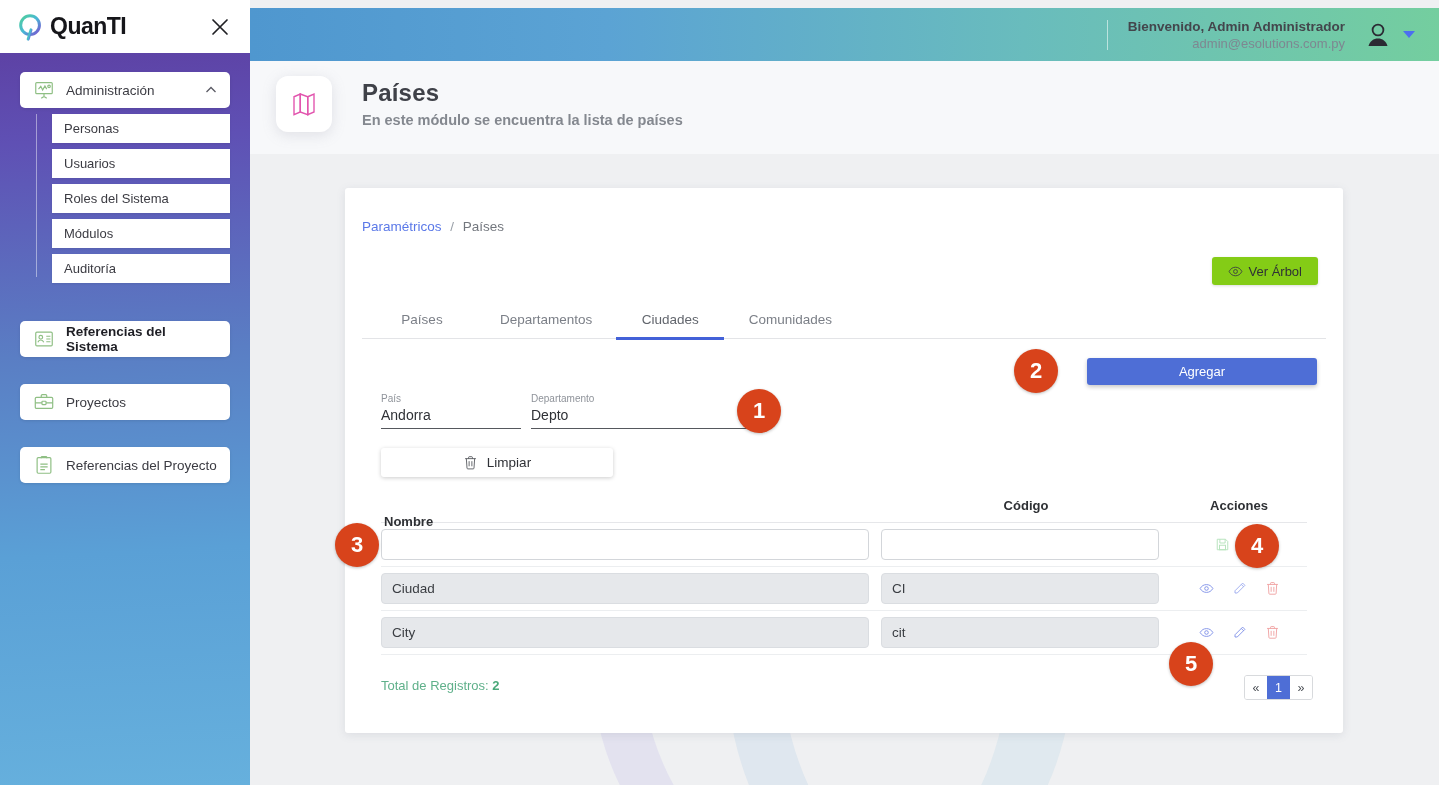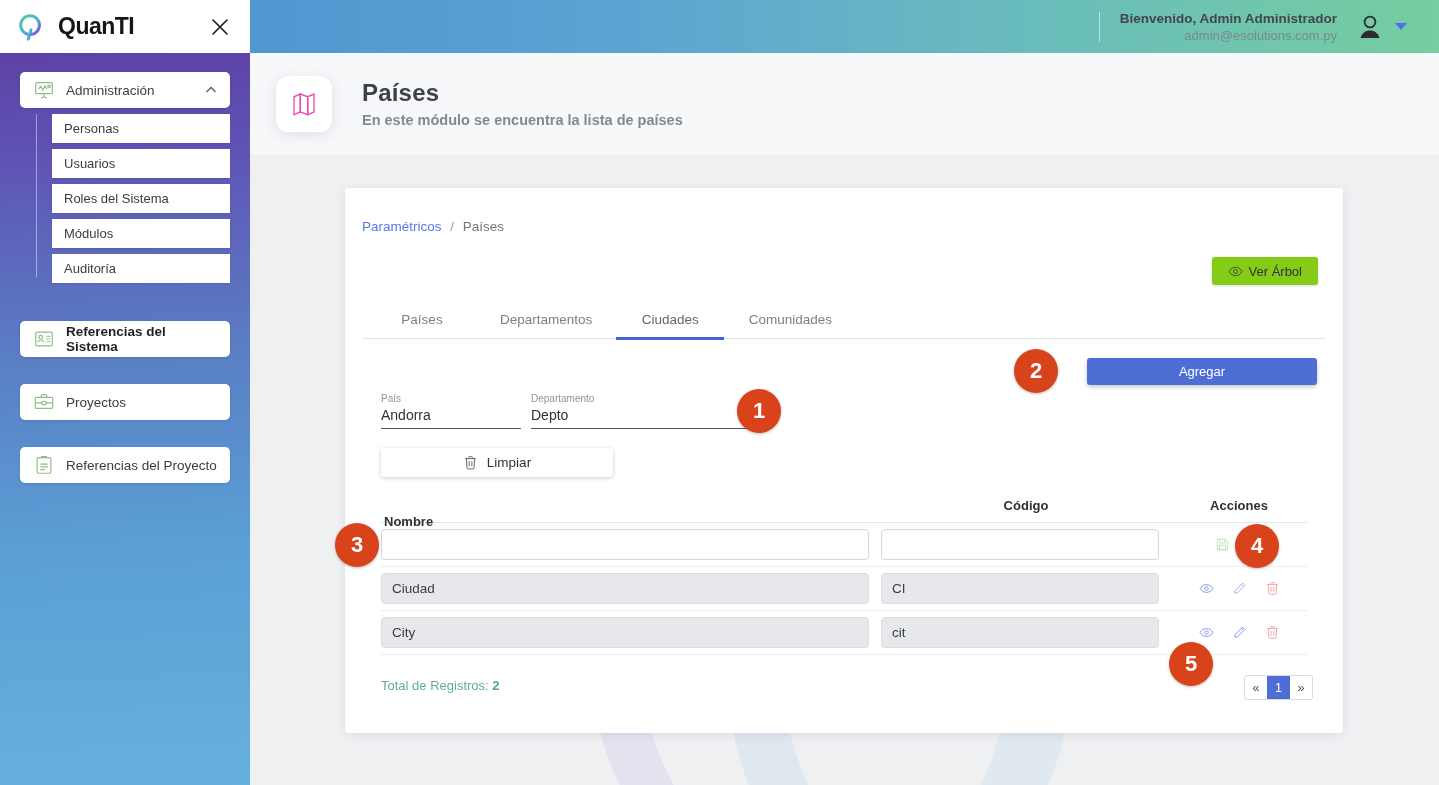--- a/index.html
+++ b/index.html
@@ -15,21 +15,21 @@
   .sidebar {
     position: absolute; left: 0; top: 0; width: 250px; height: 785px;
     background: linear-gradient(177deg, #5c3a9c 0%, #5f50b4 18%, #5a7ec4 45%, #5aa0d6 70%, #66b0dd 100%);
     z-index: 5;
   }
   .sidebar-logo {
     position: absolute; left: 0; top: 0; width: 250px; height: 53px;
     background: #ffffff;
     display: flex; align-items: center; padding: 0 16px;
   }
-  .logo-wrap { display: flex; align-items: center; gap: 12px; flex: 1; text-align: center; }
+  .logo-wrap { display: flex; align-items: center; gap: 4px; flex: 1; text-align: center; }
   .logo-mark { width: 30px; height: 30px; }
   .logo-text {
     font-size: 23px; font-weight: bold; letter-spacing: -0.5px;
     color: #16161a;
   }
   .logo-close {
     width: 28px; height: 28px; display: flex; align-items: center; justify-content: center;
     cursor: pointer; color: #202024;
   }
   .nav-area { position: absolute; top: 72px; left: 0; width: 250px; }
@@ -52,24 +52,24 @@
     margin: 0 20px 6px 16px; background: #ffffff; border-radius: 0;
     height: 29px; display: flex; align-items: center; padding: 0 12px;
     box-shadow: 0 1px 2px rgba(0,0,0,0.08); cursor: pointer;
   }
   .sub-card span { font-size: 13px; color: #3b3b42; }
   .nav-gap { height: 32px; }
   .nav-gap-sm { height: 27px; }
 
   
   .topbar {
-    position: absolute; left: 250px; top: 0; width: 1189px; height: 53px;
+    position: absolute; left: 250px; top: 8px; width: 1189px; height: 53px;
     background: linear-gradient(90deg, #4f97cf 0%, #5ba3d4 30%, #69bcbd 65%, #74ce9f 100%);
     display: flex; align-items: center; justify-content: flex-end;
-    padding-right: 32px; z-index: 4;
+    padding-right: 24px; z-index: 4;
   }
   .topbar-divider { width: 1px; height: 30px; background: rgba(255,255,255,0.55); margin-right: 20px; }
   .user-block { text-align: right; margin-right: 16px; }
   .user-name { font-size: 13.5px; font-weight: bold; color: #43464c; line-height: 17px; }
   .user-mail { font-size: 13px; color: #7e8791; line-height: 17px; }
   .avatar-ico { width: 34px; height: 34px; color: #2b2b33; cursor: pointer; }
   .caret-dn { margin-left: 8px; width: 0; height: 0; border-left: 6px solid transparent; border-right: 6px solid transparent; border-top: 7px solid #4c6ef0; cursor: pointer; }
 
   
   .page-banner {

